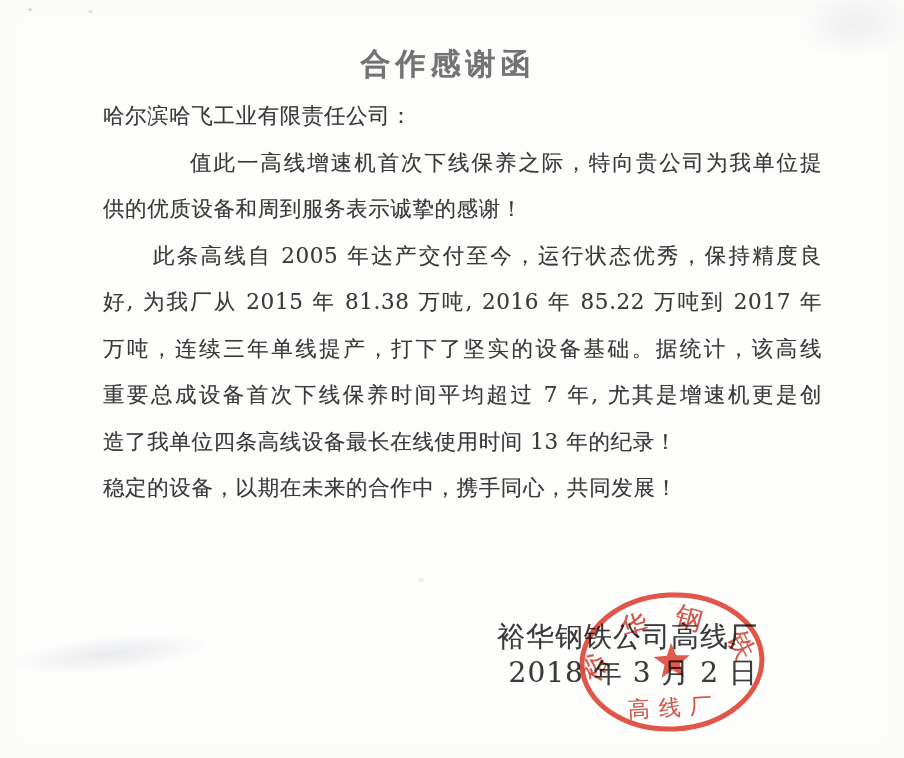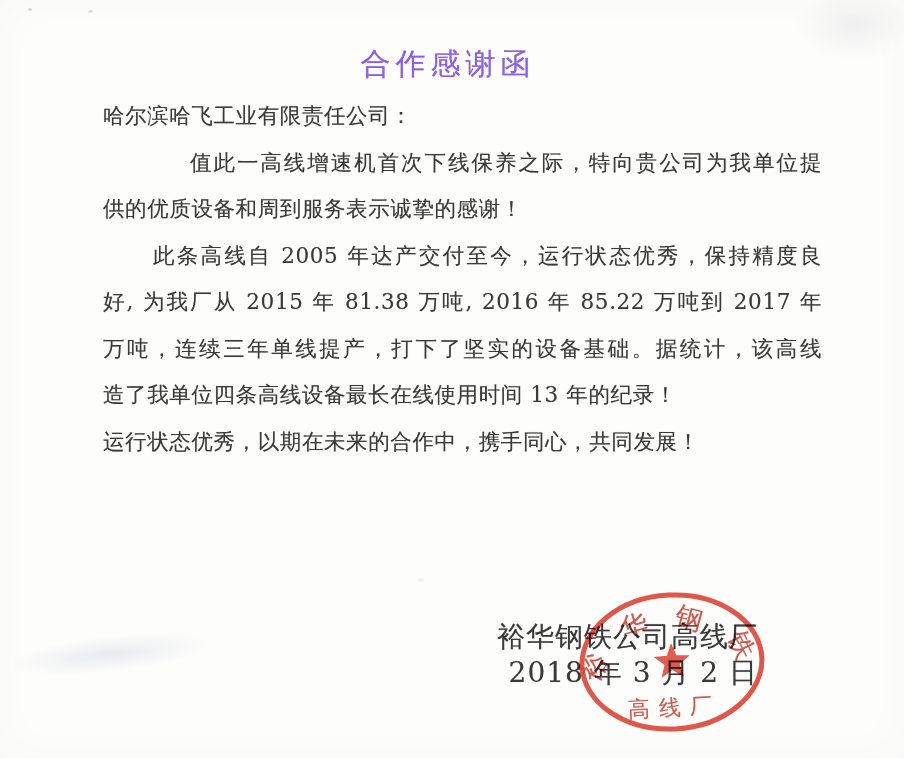--- a/index.html
+++ b/index.html
@@ -9,22 +9,22 @@
     background:var(--paper,#fdfdfc);
     overflow:hidden;
     font-family:"DejaVu Serif","Liberation Serif",serif;
     color:var(--ink,#3a3a3a);
     text-shadow:0 0 0.7px rgba(70,70,70,0.45);
     box-shadow:inset 0 0 45px rgba(0,0,0,0.025);
   }
   .title{
     position:absolute;top:44px;left:0;width:896px;
     text-align:center;
-    font-size:30px;font-weight:normal;letter-spacing:5px;
-    color:#8b5cf6;
+    font-size:30px;font-weight:bold;letter-spacing:5px;
+    color:#737373;
   }
   .content{
     position:absolute;left:103px;top:93px;width:719px;
     font-size:21.5px;letter-spacing:0.6px;
   }
   .line{
     height:46.5px;line-height:46.5px;
     white-space:nowrap;overflow:hidden;
   }
   .line.fill{
@@ -70,22 +70,23 @@
   <div class="title">合作感谢函</div>
 
   <div class="content">
     <div class="line">哈尔滨哈飞工业有限责任公司：</div>
     <div>
         <div class="line ind-wide fill">值此一高线增速机首次下线保养之际，特向贵公司为我单位提</div>
         <div class="line">供的优质设备和周到服务表示诚挚的感谢！</div>
         <div class="line ind-sm fill">此条高线自 2005 年达产交付至今，运行状态优秀，保持精度良</div>
         <div class="line fill">好, 为我厂从 2015 年 81.38 万吨, 2016 年 85.22 万吨到 2017 年 92.62</div>
         <div class="line fill">万吨，连续三年单线提产，打下了坚实的设备基础。据统计，该高线</div>
+        <div class="line fill">重要总成设备首次下线保养时间平均超过 7 年, 尤其是增速机更是创</div>
         <div class="line">造了我单位四条高线设备最长在线使用时间 13 年的纪录！</div>
-        <div class="line">运行状态优秀，以期在未来的合作中，携手同心，共同发展！</div>
+        <div class="line">稳定的设备，以期在未来的合作中，携手同心，共同发展！</div>
       </div>
   </div>
 
   <div class="sign-block">
     <div class="sign-line">裕华钢铁公司高线厂</div>
     <div class="date-line">2018 年 3 月 2 日</div>
   </div>
 
   <div class="stamp">
     <svg viewBox="0 0 194 146" xmlns="http://www.w3.org/2000/svg" xmlns:xlink="http://www.w3.org/1999/xlink">

